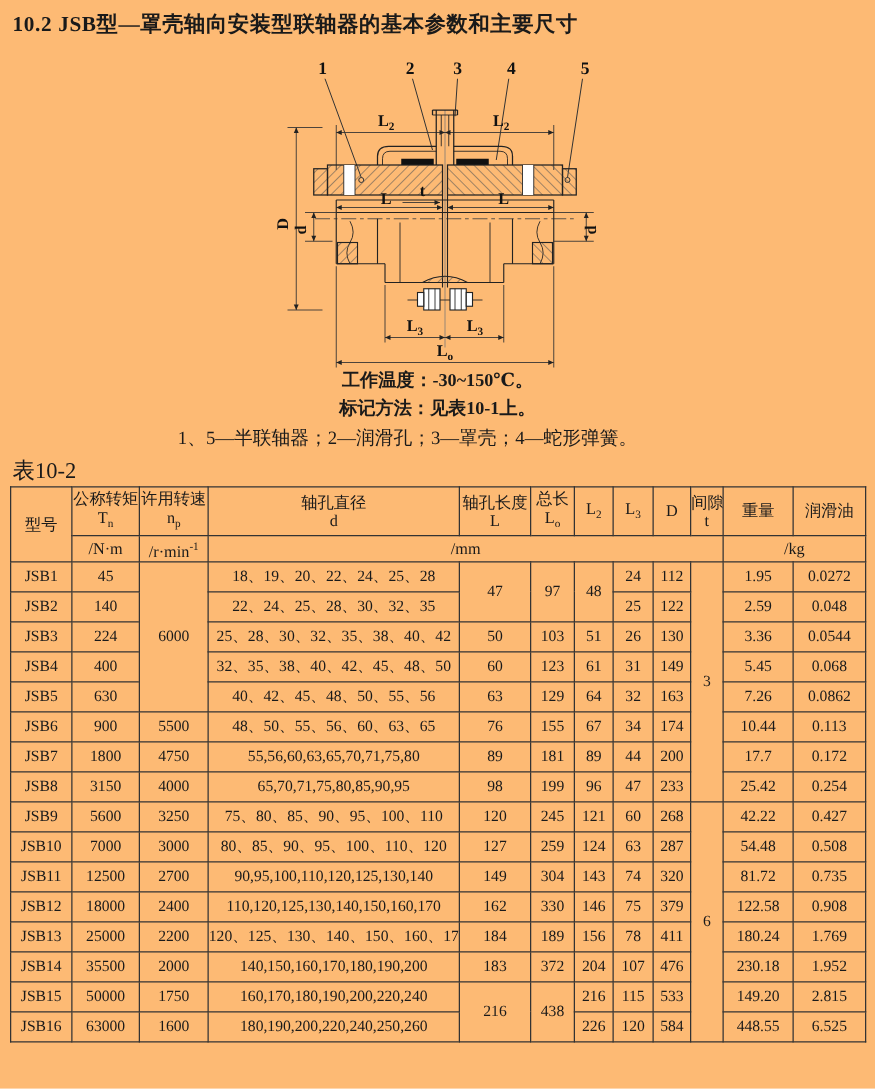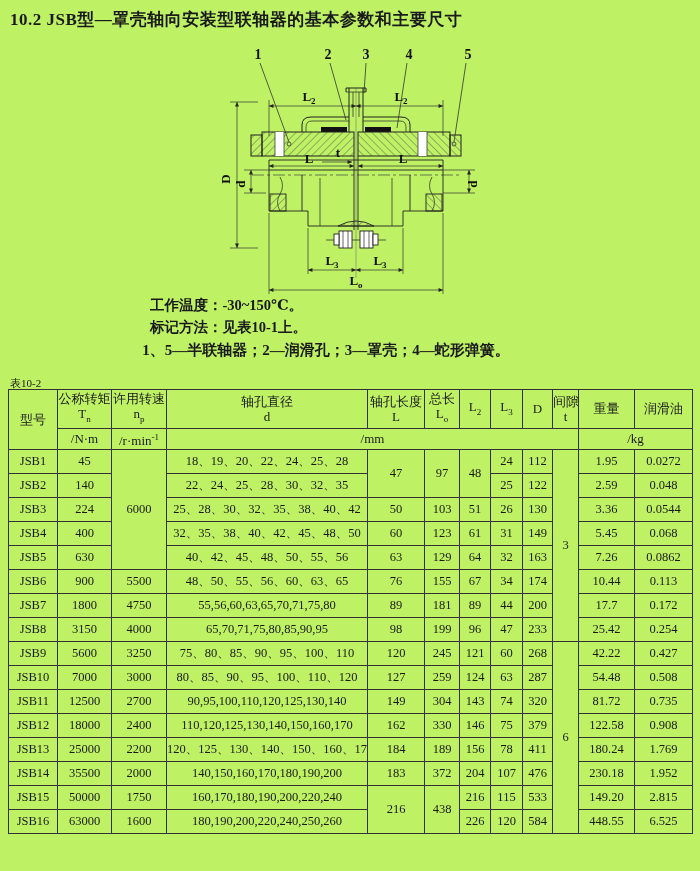--- a/index.html
+++ b/index.html
@@ -1,26 +1,26 @@
 <!DOCTYPE html>
 <html><head>
 <meta charset="utf-8">
 <style>
   html,body{margin:0;padding:0;background:#fff;}
-  .page{position:relative;width:700px;height:871px;background:#bef264;overflow:hidden;
+  .page{position:relative;width:700px;height:871px;background:#fdba74;overflow:hidden;
         font-family:"Liberation Serif","DejaVu Serif",serif;color:#1a1a1a;}
   .title{position:absolute;top:8px;left:10px;font-size:17px;font-weight:bold;letter-spacing:.5px;}
   svg.diag{position:absolute;left:166px;top:44px;}
   svg.diag text{font-family:"Liberation Serif","DejaVu Serif",serif;font-size:13px;font-weight:bold;fill:#111;}
   svg.diag text.part{font-size:14px;}
   svg.diag tspan.sub{font-size:9px;}
-  .conds{position:absolute;top:294px;left:150px;width:400px;
+  .conds{position:absolute;top:294px;left:150px;width:400px;text-align:center;
          font-size:14.5px;font-weight:bold;line-height:22px;}
-  .legend{position:absolute;top:341px;left:0;width:652px;text-align:center;font-size:15px;font-weight:bold;}
-  .tlabel{position:absolute;top:376px;left:10px;font-size:11px;}
+  .legend{position:absolute;top:341px;left:0;width:652px;text-align:center;font-size:15px;font-weight:normal;}
+  .tlabel{position:absolute;top:364px;left:10px;font-size:18px;}
   table.params{position:absolute;top:389px;left:8px;width:684px;border-collapse:collapse;table-layout:fixed;}
   table.params th,table.params td{border:1px solid #333;text-align:center;vertical-align:middle;
         font-size:12.5px;padding:0;overflow:hidden;white-space:nowrap;}
   table.params th{font-weight:normal;font-size:13px;line-height:15px;padding:1px 0;}
   table.params td{height:23px;}
   table.params sub{font-size:9px;}
   table.params sup{font-size:9px;}
   td.tight{font-size:11px;}
   td.ml{text-align:left;padding-left:8px;white-space:pre-line;font-size:11.5px;line-height:20px;}
   .note{position:absolute;top:849px;left:8px;font-size:11.5px;}

